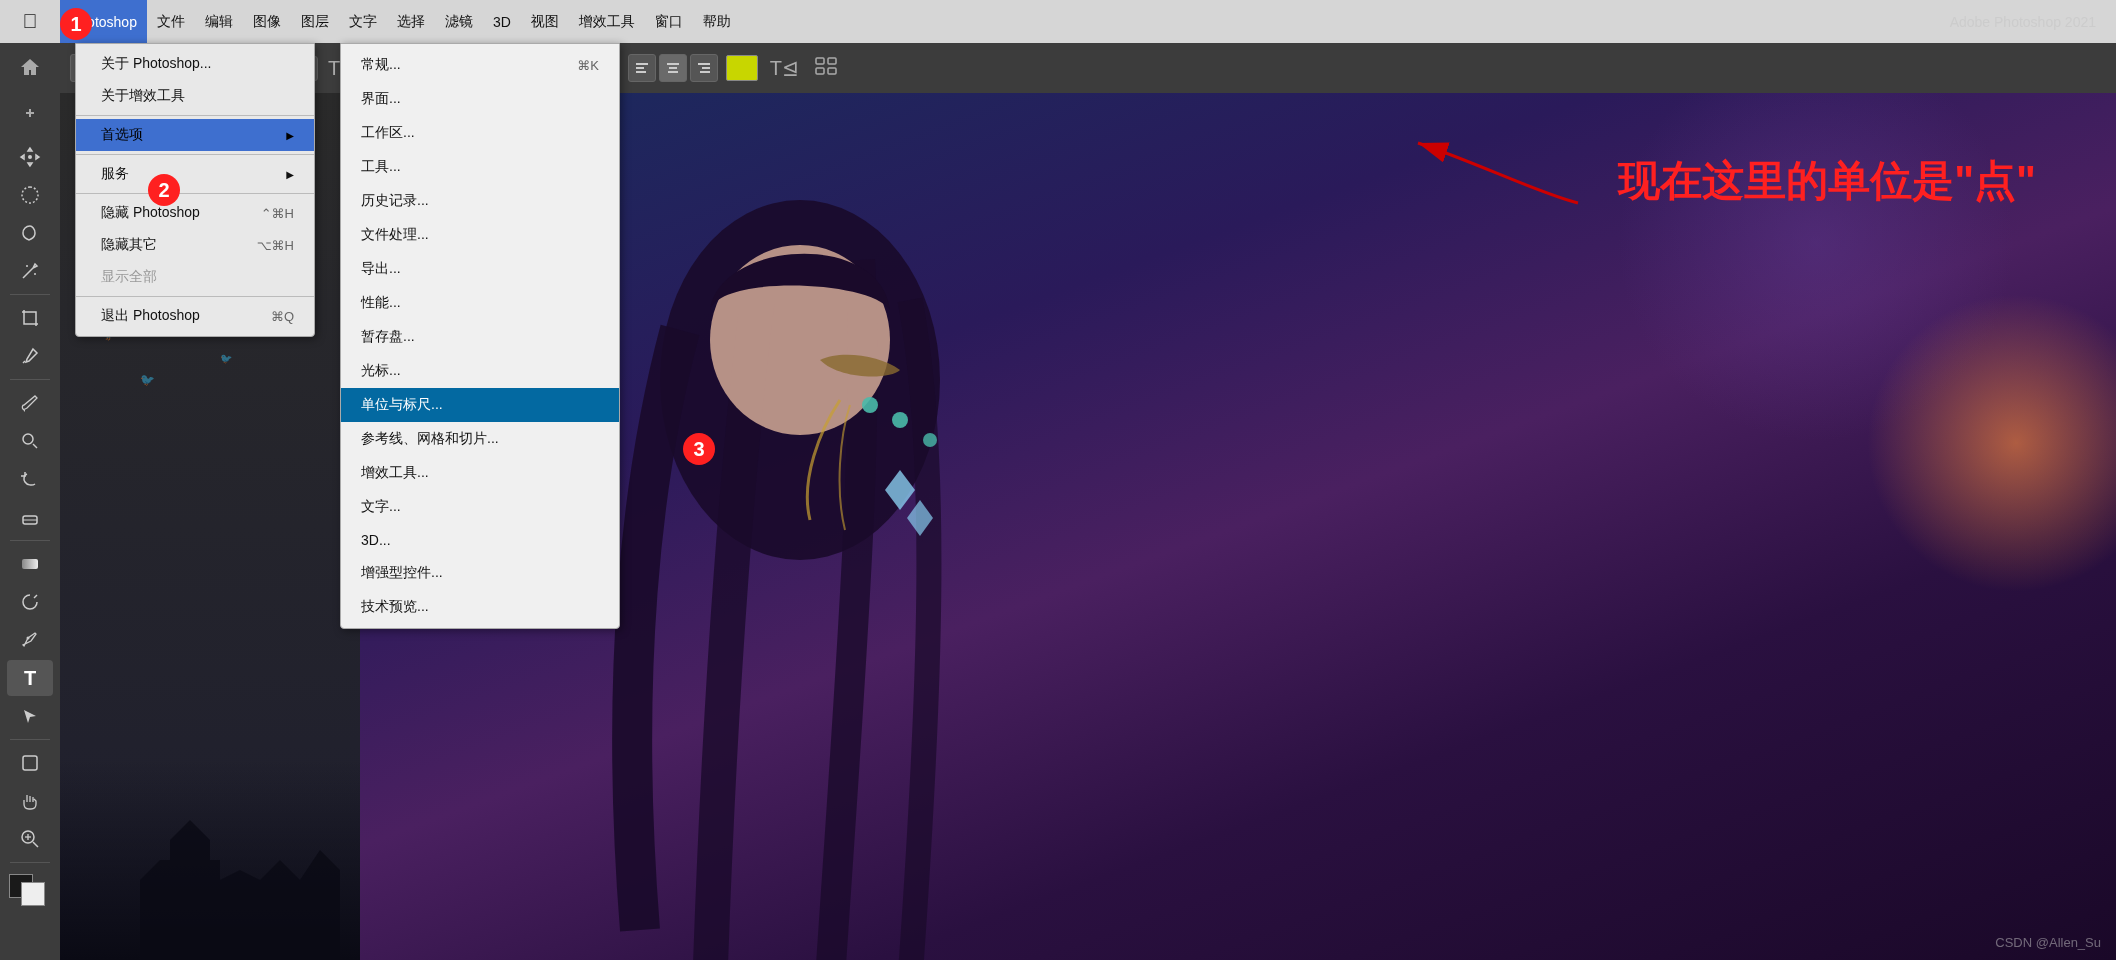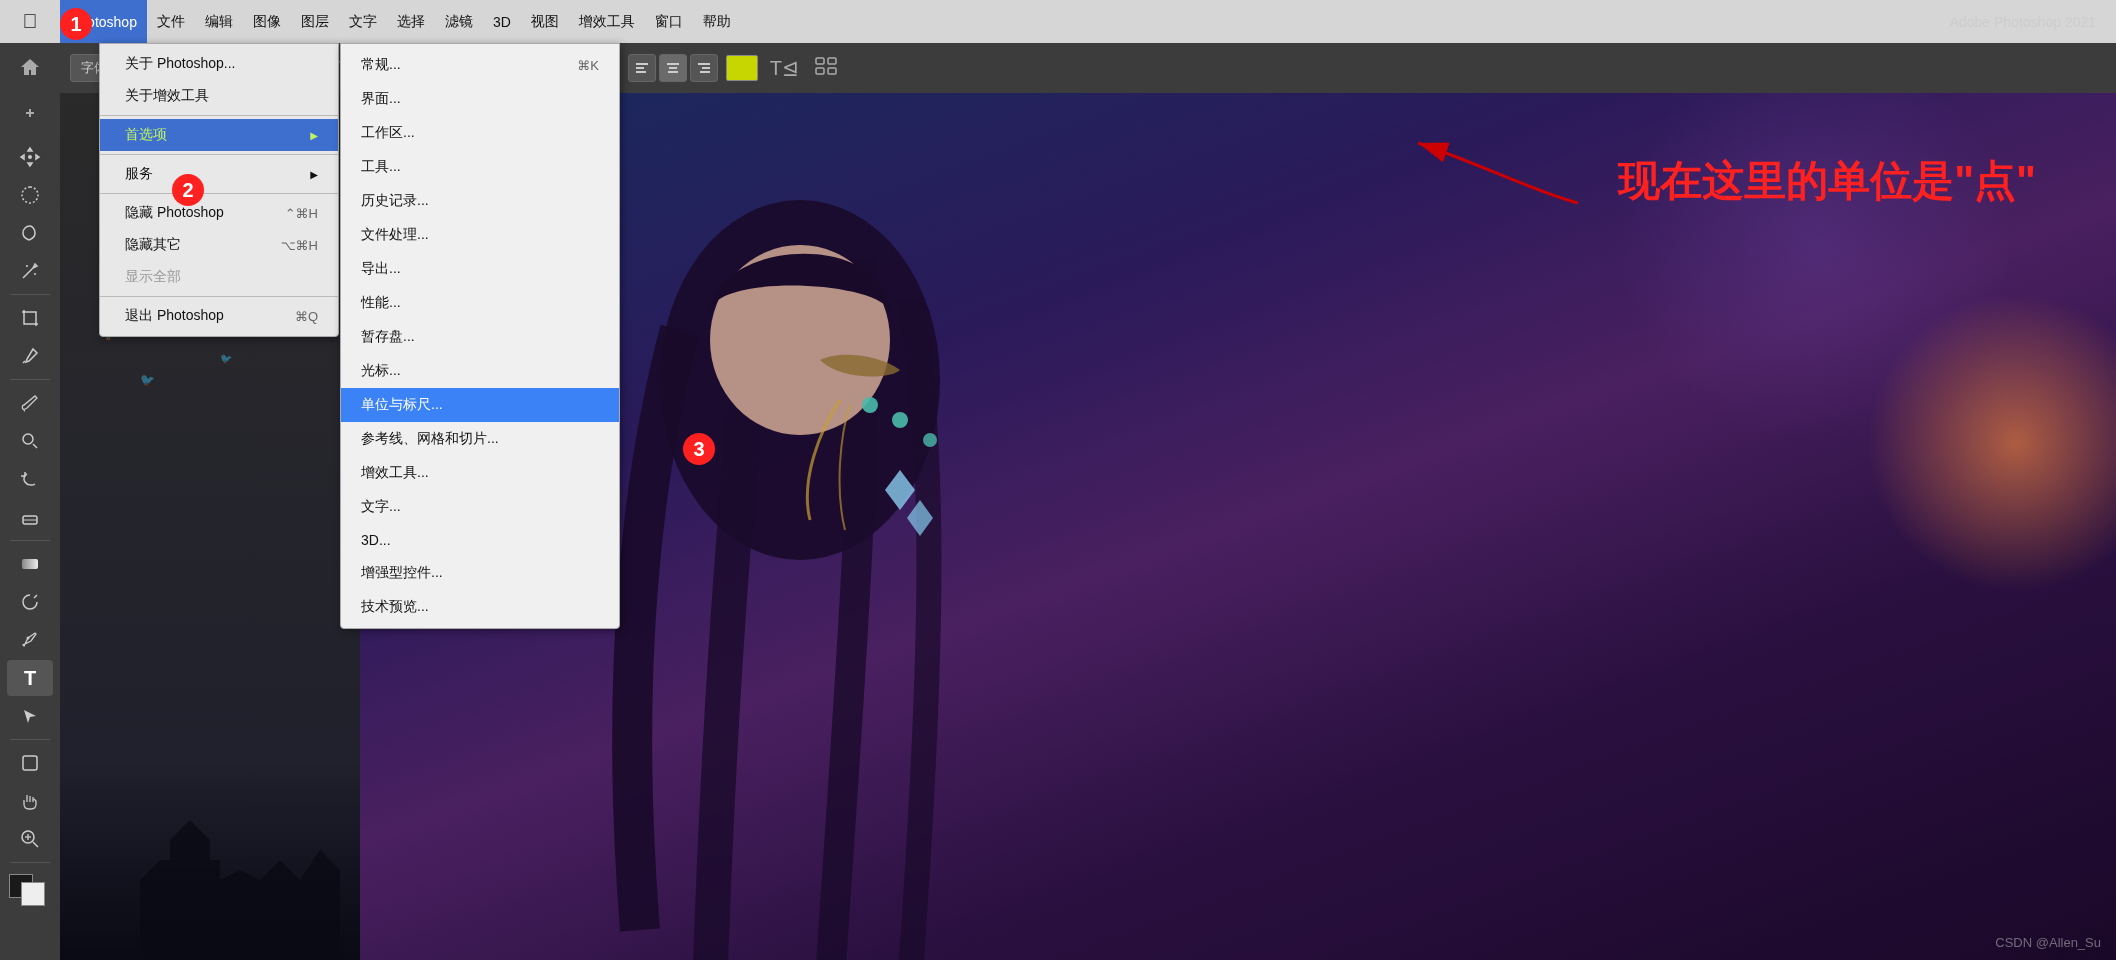--- a/index.html
+++ b/index.html
@@ -222,34 +222,33 @@
       position: absolute;
       top: 43px;
       left: 75px;
       background: #e8e8e8;
       min-width: 240px;
       border: 1px solid #aaa;
       box-shadow: 2px 2px 8px rgba(0,0,0,0.4);
       z-index: 150;
       padding: 4px 0;
       border-radius: 0 0 4px 4px;
-      margin-left: 24px;
     }
     .menu-item {
       padding: 7px 20px 7px 25px;
       font-size: 14px;
       color: #111;
       display: flex;
       align-items: center;
       justify-content: space-between;
       cursor: pointer;
       position: relative;
     }
     .menu-item.disabled { color: #999; cursor: default; }
-    .menu-item.active { background: #3e6fcf; color: #bef264; }
+    .menu-item.active { background: #3e6fcf; color: #000000; }
     .menu-item .shortcut {
       color: #666;
       font-size: 13px;
       margin-left: 30px;
     }
     .menu-item .arrow {
       font-size: 10px;
       margin-left: 10px;
     }
     .menu-sep {
@@ -268,21 +267,21 @@
       border: 1px solid #aaa;
       box-shadow: 2px 2px 8px rgba(0,0,0,0.4);
       z-index: 160;
       padding: 4px 0;
       border-radius: 0 0 4px 4px;
     }
     .prefs-submenu .menu-item {
       padding: 8px 20px;
     }
     .prefs-submenu .menu-item.highlighted {
-      background: #3b82f6;
+      background: #0369a1;
       color: white;
     }
   </style>
 </head>
 <body>
 
 <div class="step-number" style="top: 8px; left: 60px;">
   <span>1</span>
 </div>
 

